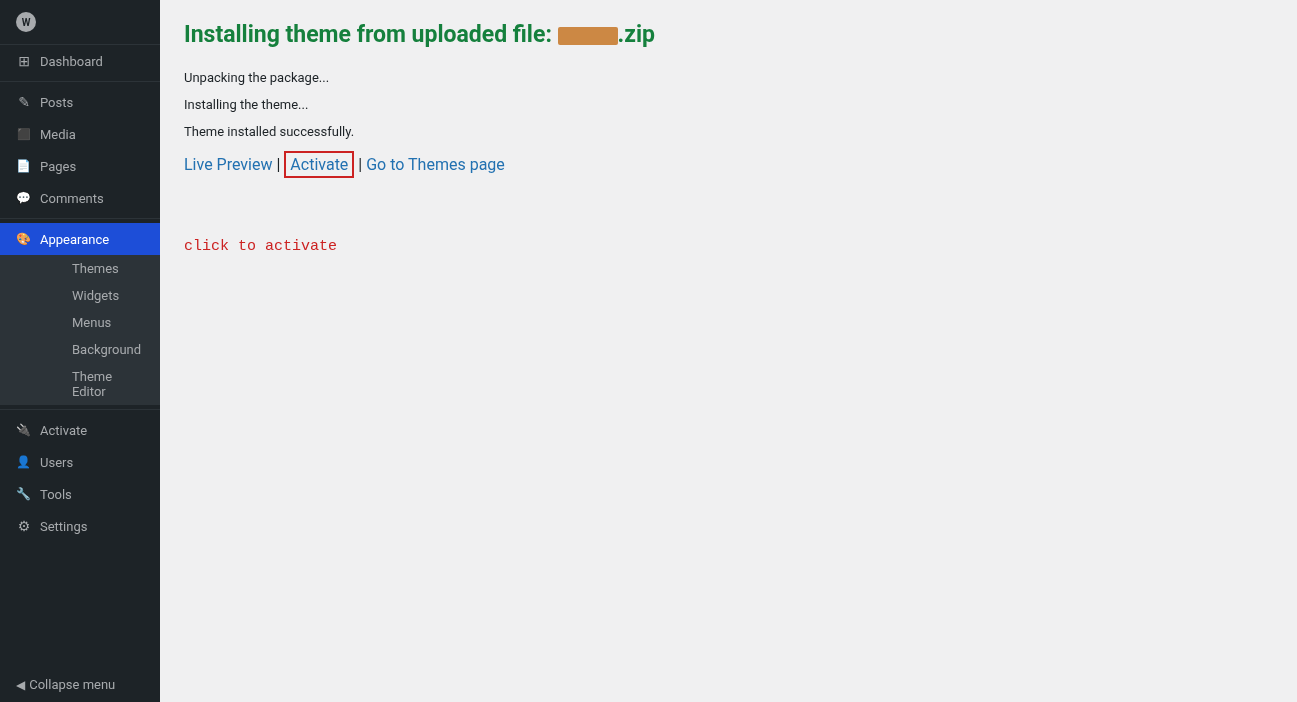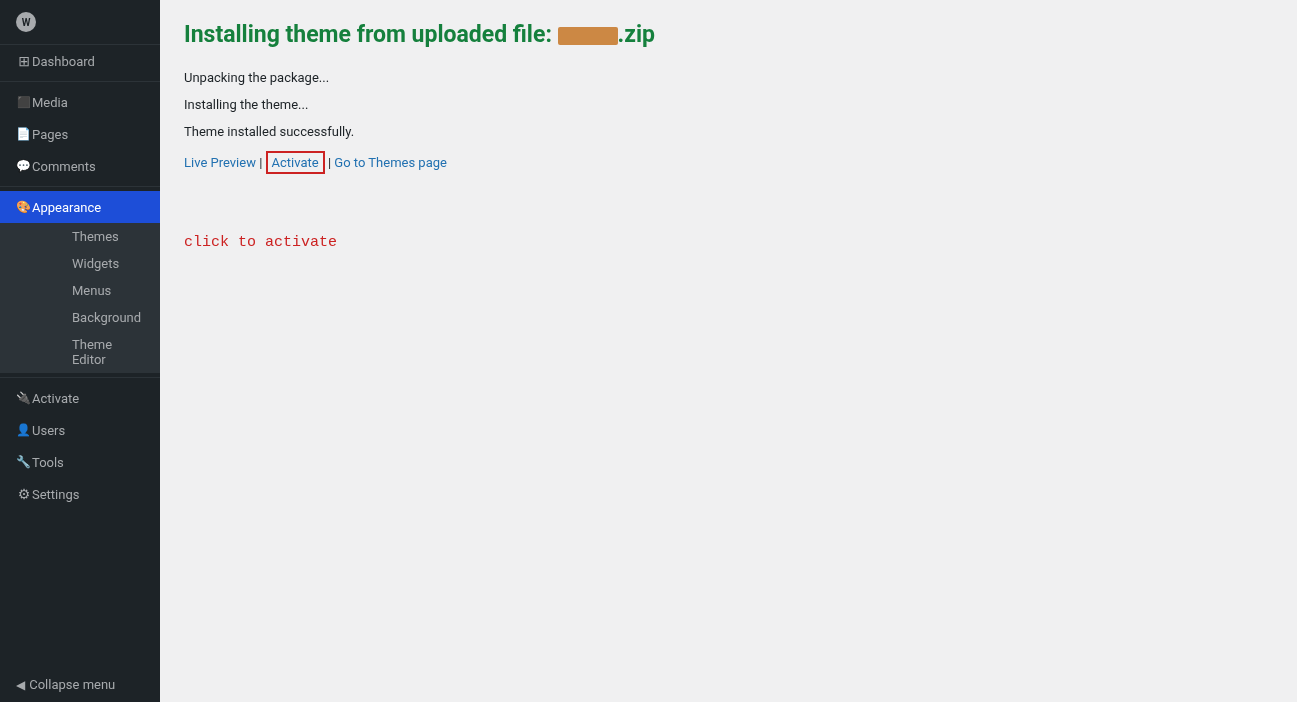--- a/index.html
+++ b/index.html
@@ -35,20 +35,21 @@
       align-items: center;
       justify-content: center;
       font-size: 10px;
       color: #1d2327;
       font-weight: bold;
     }
 
     .sidebar-menu-item {
       display: flex;
       align-items: center;
+      gap: 8px;
       padding: 8px 16px;
       cursor: pointer;
       color: #a7aaad;
       text-decoration: none;
       font-size: 13px;
     }
 
     .sidebar-menu-item.active {
       background: #1d4ed8;
       color: #fff;
@@ -115,21 +116,21 @@
     }
 
     .install-step {
       color: #1d2327;
       margin-bottom: 12px;
       font-size: 13px;
     }
 
     .install-links {
       margin-top: 8px;
-      font-size: 13px;
+      font-size: 16px;
       color: #1d2327;
     }
 
     .install-links a {
       color: #2271b1;
       text-decoration: none;
     }
 
     .activate-link-box {
       display: inline-block;
@@ -172,20 +173,24 @@
     <div class="wp-icon">W</div>
   </div>
 
   <div class="sidebar-menu-item">
     <span class="menu-icon icon-dashboard"></span>
     <span>Dashboard</span>
   </div>
 
   <hr class="separator-line">
 
+  <div class="sidebar-menu-item">
+    <span class="menu-icon icon-posts"></span>
+    <span>Posts</span>
+  </div>
 
   <div class="sidebar-menu-item">
     <span class="menu-icon icon-media"></span>
     <span>Media</span>
   </div>
 
   <div class="sidebar-menu-item">
     <span class="menu-icon icon-pages"></span>
     <span>Pages</span>
   </div>

